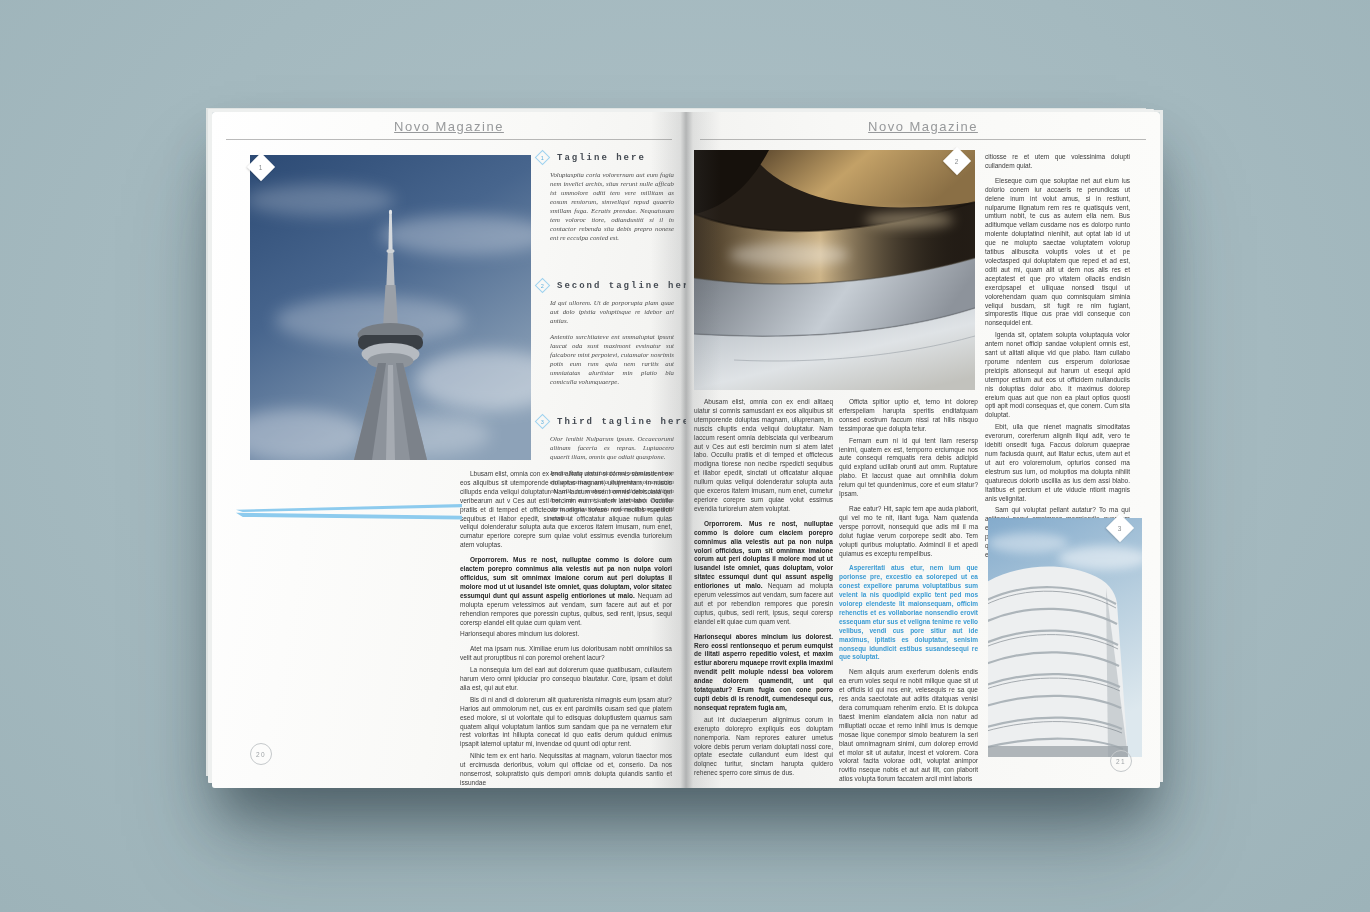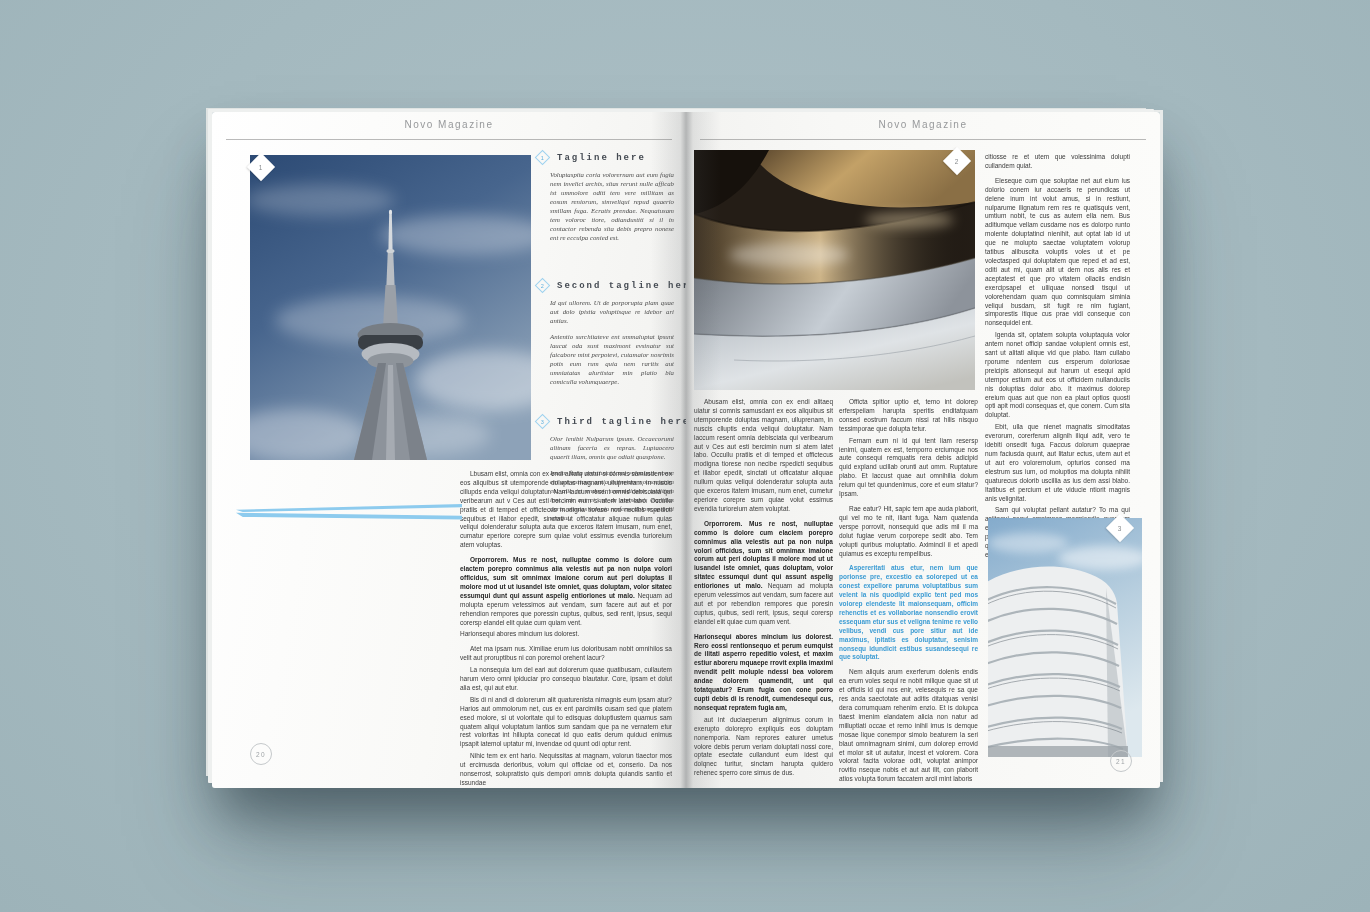--- a/index.html
+++ b/index.html
@@ -18,21 +18,21 @@
   .page-left{background:linear-gradient(100deg,#ffffff 0%,#f9f9f7 55%,#f0f0ee 100%);
     border-radius:3px 0 0 3px;}
   .page-right{background:linear-gradient(260deg,#fcfcfa 0%,#f8f8f6 55%,#efefed 100%);
     border-radius:0 3px 3px 0;}
   .spine{position:absolute;left:439px;top:0;width:70px;height:676px;pointer-events:none;
     background:linear-gradient(to right,rgba(0,0,0,0) 0%,rgba(95,100,105,.16) 42%,
       rgba(55,60,65,.34) 50%,rgba(95,100,105,.14) 60%,rgba(0,0,0,0) 100%);}
 
   
   .mag-header{position:absolute;top:7px;left:0;right:0;text-align:center;
-    font-size:10px;letter-spacing:1.5px;color:#97999b;}
+    font-size:13px;letter-spacing:1.5px;color:#97999b;text-decoration:underline;}
   .header-rule{position:absolute;top:27px;left:14px;right:14px;height:0;
     border-top:1px solid rgba(130,130,130,.55);}
 
   
   .photo{position:absolute;overflow:visible;}
   .photo svg{display:block;width:100%;height:100%;}
   .badge{position:absolute;width:20px;height:20px;background:#fff;
     transform:rotate(45deg);box-shadow:0 1px 2px rgba(0,0,0,.18);
     display:flex;align-items:center;justify-content:center;}
   .badge span{transform:rotate(-45deg);font-size:6.5px;color:#85898c;}

